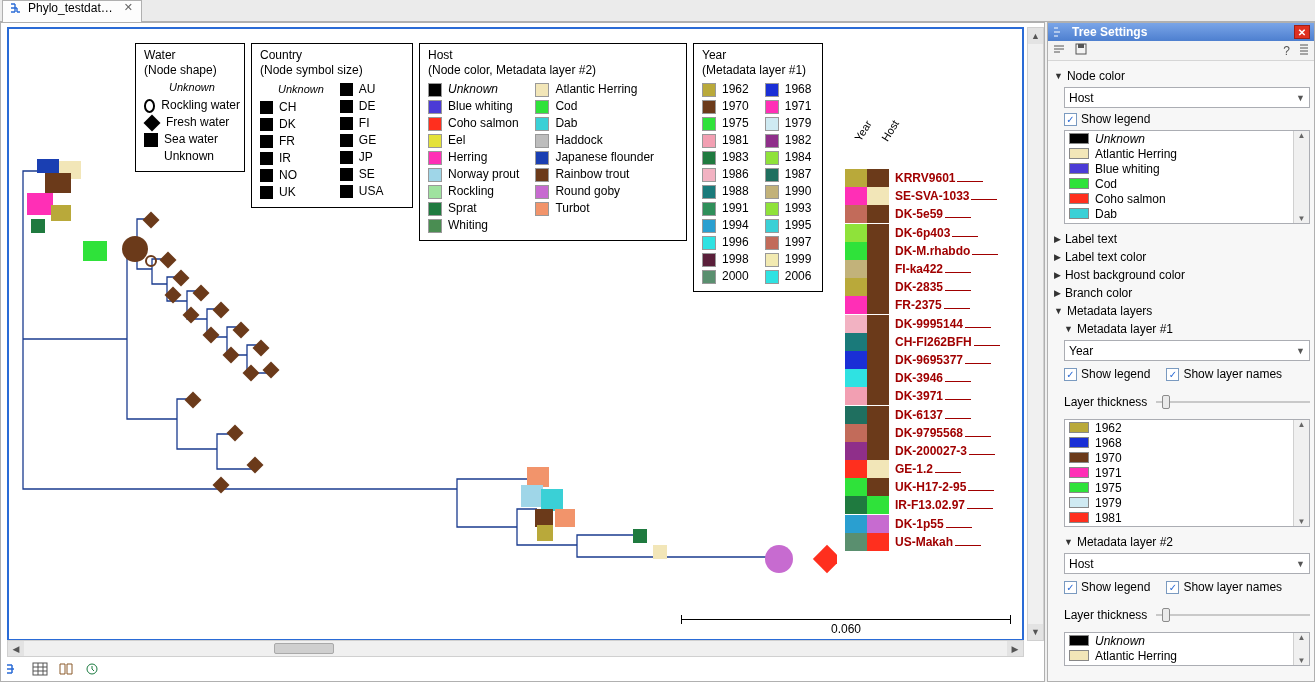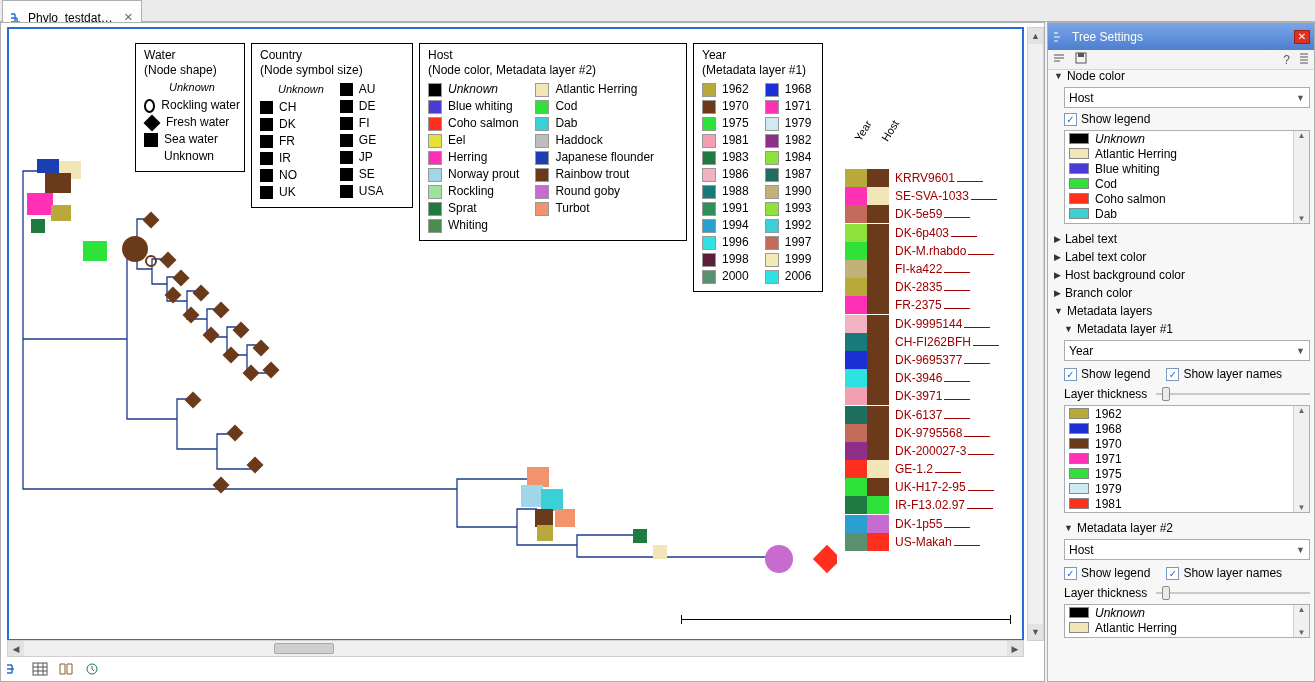--- a/index.html
+++ b/index.html
@@ -1,20 +1,20 @@
 <!DOCTYPE html>
 <html><head>
 <meta charset="utf-8">
 <style>
   * { box-sizing: border-box; font-family: "Segoe UI", Tahoma, sans-serif; }
   body { margin:0; background:#f0f0f0; width:1315px; height:682px; overflow:hidden; font-size:12px; color:#000; }
 
   
   .tabbar { position:absolute; left:0; top:0; right:0; height:22px; background:#ebebeb; border-bottom:1px solid #b0b0b0; }
-  .tab { display:inline-flex; align-items:center; height:34px; padding:0 8px 0 6px; background:#fdfdfd; border:1px solid #b0b0b0; border-bottom:none; margin-left:2px; gap:5px; font-size:12px; }
+  .tab { display:inline-flex; align-items:flex-start; height:34px; padding:0 8px 0 6px; background:#fdfdfd; border:1px solid #b0b0b0; border-bottom:none; margin-left:2px; gap:5px; font-size:12px; }
   .tab .tree-icn { display:inline-block; width:14px; height:14px; }
   .tab .close { color:#666; font-size:11px; margin-left:6px; }
 
   
   .mainarea { position:absolute; left:0; top:22px; bottom:0; right:270px; background:#fff; border:1px solid #b0b0b0; }
   .view { position:absolute; left:6px; top:4px; right:20px; bottom:40px; border:2px solid #2a6bd6; background:#fff; }
   .vscroll { position:absolute; right:0; top:4px; width:17px; bottom:40px; background:#f0f0f0; border:1px solid #d0d0d0; }
   .vscroll .up,.vscroll .down{height:16px;background:#e3e3e3;display:flex;align-items:center;justify-content:center;font-size:9px;color:#555;}
   .vscroll .down{position:absolute;bottom:0;left:0;right:0;}
   .hscroll { position:absolute; left:6px; right:20px; bottom:24px; height:17px; background:#f0f0f0; border:1px solid #d0d0d0; display:flex; align-items:center; }
@@ -36,59 +36,59 @@
   .shape-circle{width:14px;height:14px;border:2px solid #000;border-radius:50%;background:#fff;}
   .shape-diamond{width:12px;height:12px;background:#000;transform:rotate(45deg);margin:0 2px;}
   .shape-square{width:14px;height:14px;background:#000;}
   .shape-unknown{width:14px;height:14px;}
   .legend-cols{display:flex;gap:16px;}
   .legend-col{display:flex;flex-direction:column;}
 
   
   .meta-headers{position:absolute; top:108px; left:843px; font-size:11px; transform:rotate(-58deg); transform-origin:left top;}
   .meta-headers2{position:absolute; top:108px; left:870px; font-size:11px; transform:rotate(-58deg); transform-origin:left top;}
-  .samples{position:absolute;left:836px;top:140px;}
+  .samples{position:absolute;left:836px;top:140px;font-weight:bold;}
   .sample-row{display:flex;align-items:center;height:18.2px;}
   .strip{width:22px;height:18px;}
   .sample-label{color:#a00000;font-size:12px;margin-left:6px;position:relative;}
   .sample-label::after{content:"";position:absolute;left:100%;bottom:3px;width:26px;border-bottom:1px solid #a00000;margin-left:2px;}
 
   
   .scalebar{position:absolute;left:672px;top:590px;width:330px;text-align:center;}
   .scalebar .line{height:1px;background:#000;position:relative;}
   .scalebar .line::before,.scalebar .line::after{content:"";position:absolute;top:-4px;width:1px;height:9px;background:#000;}
   .scalebar .line::before{left:0;} .scalebar .line::after{right:0;}
   .scalebar .val{font-size:12px;margin-top:2px;}
 
   
   .tree-svg{position:absolute;left:8px;top:130px;width:820px;height:450px;}
 
   
   .sidepanel{position:absolute;right:0;top:22px;bottom:0;width:268px;background:#f7f7f7;border:1px solid #b0b0b0;font-size:12px;}
-  .sp-title{height:27px;background:linear-gradient(#7aa5e8,#4d7fcf);color:#fff;display:flex;align-items:center;padding:0 4px;gap:6px;}
+  .sp-title{height:18px;background:linear-gradient(#7aa5e8,#4d7fcf);color:#fff;display:flex;align-items:center;padding:0 4px;gap:6px;font-weight:bold;}
   .sp-title .icn{width:14px;height:14px;display:flex;align-items:center;justify-content:center;}
   .sp-title .x{margin-left:auto;width:16px;height:14px;background:#e03020;color:#fff;display:flex;align-items:center;justify-content:center;font-size:10px;border:1px solid #a02015;}
   .sp-toolbar{height:20px;border-bottom:1px solid #d6d6d6;display:flex;align-items:center;padding:0 4px;gap:8px;background:#f3f3f3;}
   .sp-toolbar .spacer{flex:1;}
   .sp-body{position:absolute;top:40px;left:0;right:0;bottom:0;overflow:hidden;padding:4px 4px 4px 6px;}
   .section-h{display:flex;align-items:center;gap:4px;padding:2px 0;}
   .section-h .arrow{font-size:9px;color:#333;}
   .subsection{margin-left:10px;}
   .dropdown{width:100%;height:21px;border:1px solid #abadb3;background:#fff;display:flex;align-items:center;padding:0 4px;justify-content:space-between;margin:2px 0 4px;}
   .dropdown .dd-arrow{font-size:9px;color:#555;}
   .cb-row{display:flex;align-items:center;gap:4px;margin:2px 0 4px;}
   .cb{width:13px;height:13px;border:1px solid #7a9ac0;background:#fff;display:flex;align-items:center;justify-content:center;font-size:10px;color:#2a6bd6;}
   .listbox{border:1px solid #abadb3;background:#fff;height:94px;overflow:hidden;margin:2px 0 6px;position:relative;}
   .listbox .li{display:flex;align-items:center;gap:6px;padding:1px 4px;height:15px;white-space:nowrap;}
   .listbox .li.italic{font-style:italic;}
   .listbox .lsw{width:20px;height:11px;border:1px solid #888;}
   .listbox .lscroll{position:absolute;right:0;top:0;bottom:0;width:16px;background:#f0f0f0;border-left:1px solid #d0d0d0;}
   .listbox .lscroll::before{content:"▲";position:absolute;top:0;left:0;right:0;text-align:center;font-size:8px;color:#666;}
   .listbox .lscroll::after{content:"▼";position:absolute;bottom:0;left:0;right:0;text-align:center;font-size:8px;color:#666;}
-  .slider-row{display:flex;align-items:center;gap:9px;margin:0 0;}
+  .slider-row{display:flex;align-items:center;gap:9px;margin:8px 0;}
   .slider{flex:1;height:18px;position:relative;}
   .slider .trackln{position:absolute;left:0;right:0;top:8px;height:2px;background:#c9c9c9;}
   .slider .thumb{position:absolute;left:6px;top:2px;width:8px;height:14px;background:#eaeaea;border:1px solid #8b8b8b;border-radius:2px;}
   .two-col{display:flex;gap:16px;}
 </style>
 </head>
 <body>
 
 <div class="tabbar">
   <div class="tab">
@@ -358,21 +358,21 @@
             <div class="lg-row">
               <span class="sq" style="background:#c2b27a"></span>
               <span>1990</span>
             </div>
             <div class="lg-row">
               <span class="sq" style="background:#8fe23a"></span>
               <span>1993</span>
             </div>
             <div class="lg-row">
               <span class="sq" style="background:#3ad0d6"></span>
-              <span>1992</span>
+              <span>1995</span>
             </div>
             <div class="lg-row">
               <span class="sq" style="background:#c26b5a"></span>
               <span>1997</span>
             </div>
             <div class="lg-row">
               <span class="sq" style="background:#f2eab2"></span>
               <span>1999</span>
             </div>
             <div class="lg-row">
@@ -489,20 +489,21 @@
         </div>
         <div class="sample-row">
           <span class="strip" style="background:#5a8f6f"></span>
           <span class="strip" style="background:#ff2f1e"></span>
           <span class="sample-label">US-Makah</span>
         </div>
       </div>
 
     <div class="scalebar">
       <div class="line"></div>
+      <div class="val">0.060</div>
     </div>
 
     <svg class="tree-svg">
       <g stroke="#1a3b8f" stroke-width="1.3" fill="none">
         <path d="M6 180 V12 H30"></path>
         <path d="M6 180 H110"></path>
         <path d="M6 180 V330 H250"></path>
         <path d="M110 180 V90 H120"></path>
         <path d="M110 180 V260 H160"></path>
         <path d="M120 90 V60 H130 M120 90 V110 H135"></path>

